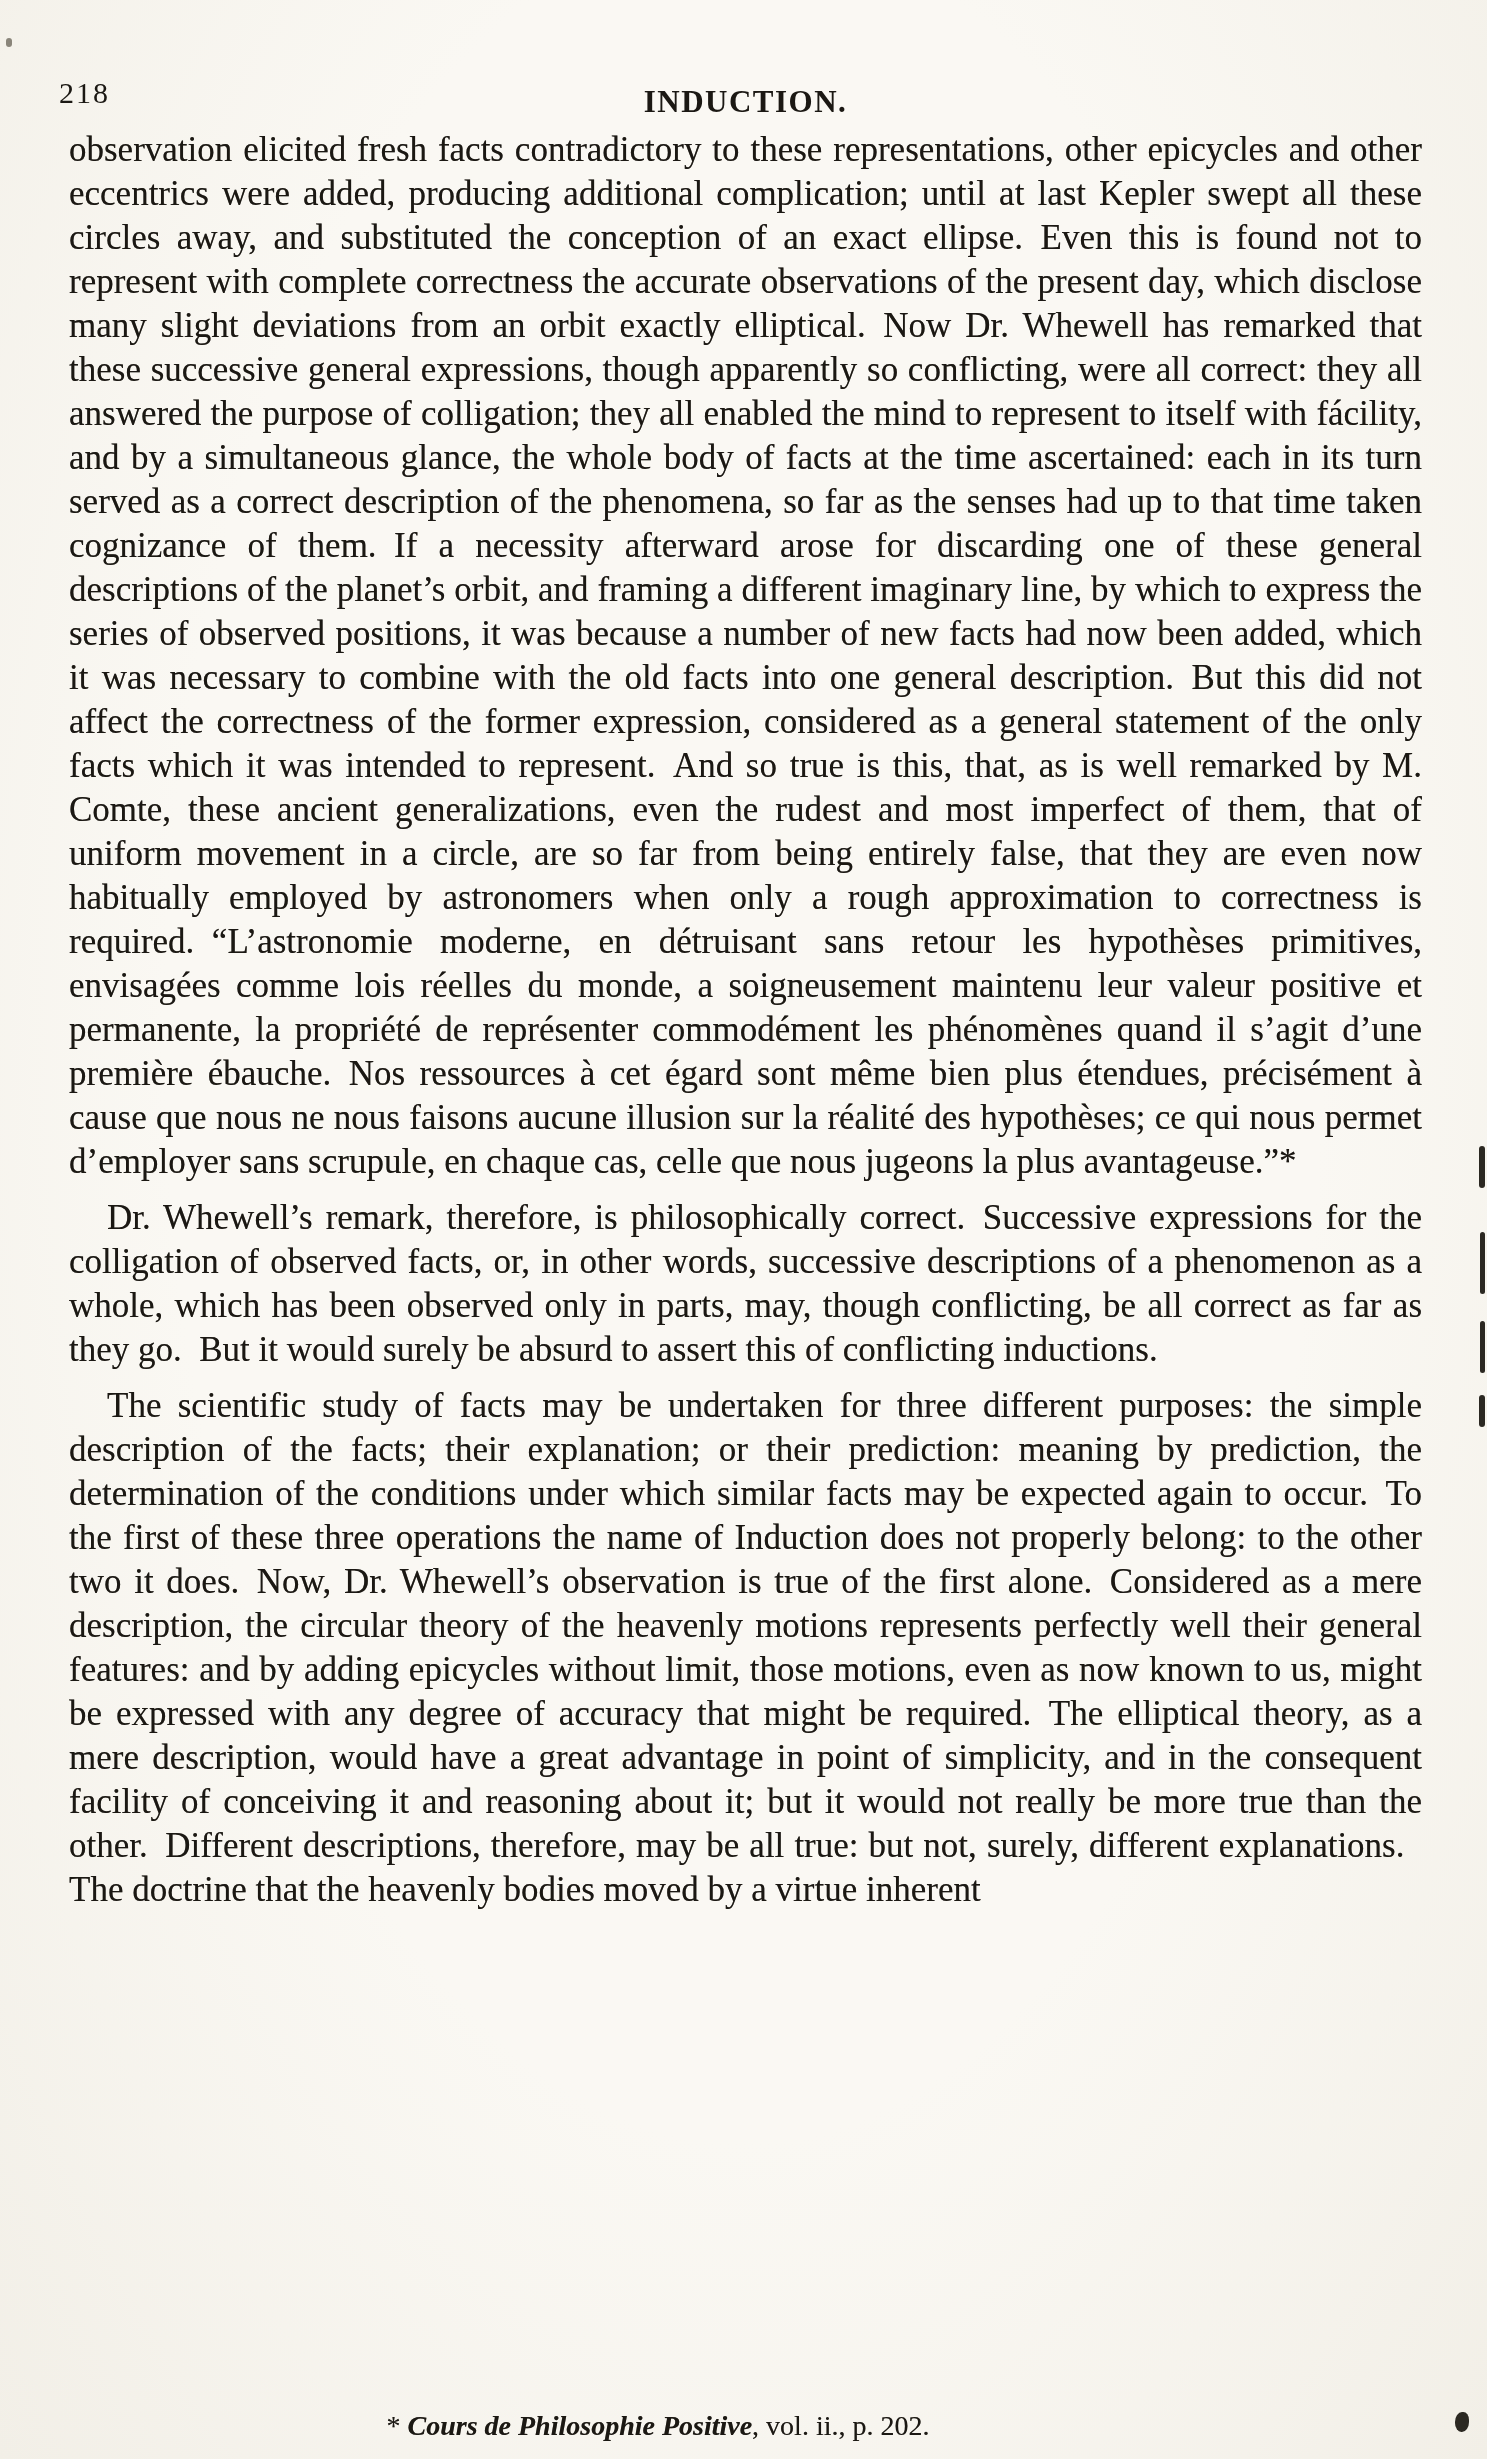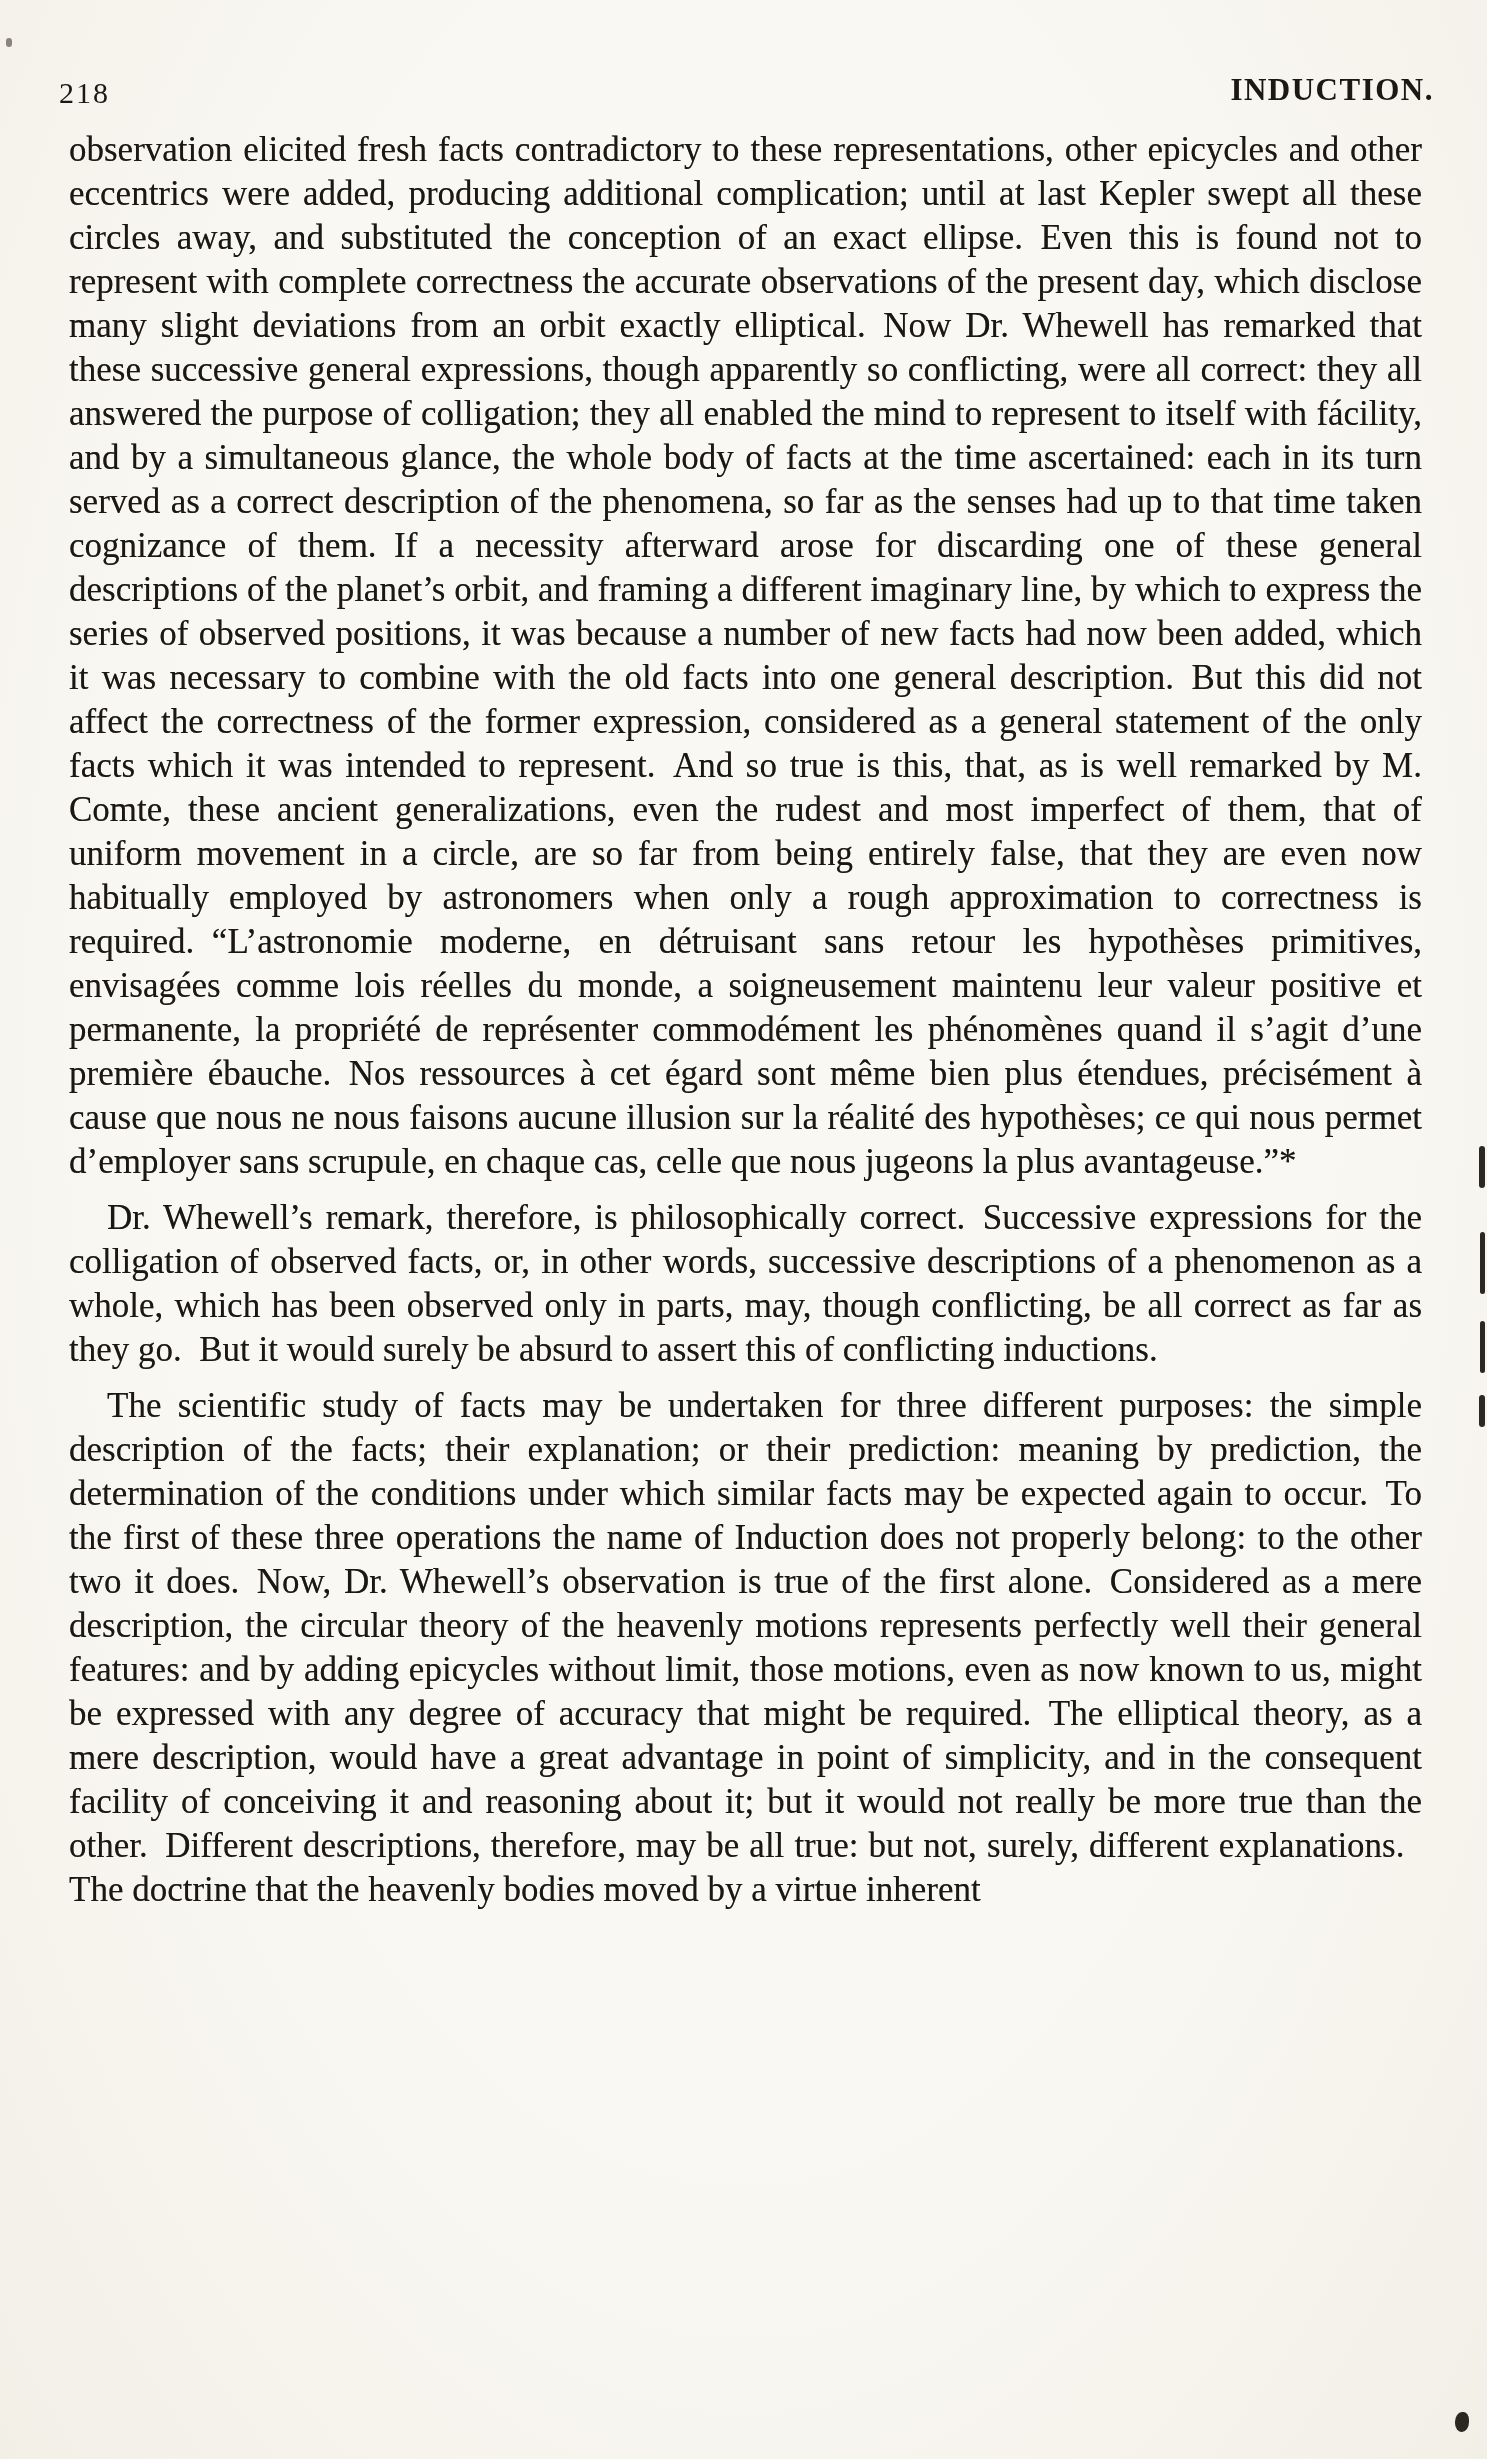--- a/index.html
+++ b/index.html
@@ -29,22 +29,22 @@
   .page-number {
     position: absolute;
     left: 2px;
     top: 6px;
     font-size: 30px;
     letter-spacing: 2px;
   }
   .running-head {
     position: absolute;
     left: 0; right: 0;
-    top: 2px;
-    text-align: right;
+    top: 14px;
+    text-align: center;
     font-size: 31px;
     font-weight: bold;
     letter-spacing: 1.5px;
   }
   .body-text {
     font-size: 35px;
     line-height: 44px;
     text-align: justify;
     hyphens: auto;
     -webkit-hyphens: auto;
@@ -86,20 +86,23 @@
     <span class="page-number">218</span>
     <span class="running-head">INDUCTION.</span>
   </div>
 
   <div class="body-text">
     <p class="no-indent">observation elicited fresh facts contradictory to these representations, other epicycles and other eccentrics were added, producing additional complication; until at last Kepler swept all these circles away, and substituted the conception of an exact ellipse. Even this is found not to represent with complete correctness the accurate observations of the present day, which disclose many slight deviations from an orbit exactly elliptical. Now Dr. Whewell has remarked that these successive general expressions, though apparently so conflicting, were all correct: they all answered the purpose of colligation; they all enabled the mind to represent to itself with fácility, and by a simultaneous glance, the whole body of facts at the time ascertained: each in its turn served as a correct description of the phenomena, so far as the senses had up to that time taken cognizance of them. If a necessity afterward arose for discarding one of these general descriptions of the planet’s orbit, and framing a different imaginary line, by which to express the series of observed positions, it was because a number of new facts had now been added, which it was necessary to combine with the old facts into one general description. But this did not affect the correctness of the former expression, considered as a general statement of the only facts which it was intended to represent. And so true is this, that, as is well remarked by M. Comte, these ancient generalizations, even the rudest and most imperfect of them, that of uniform movement in a circle, are so far from being entirely false, that they are even now habitually employed by astronomers when only a rough approximation to correctness is required. “L’astronomie moderne, en détruisant sans retour les hypothèses primitives, envisagées comme lois réelles du monde, a soigneusement maintenu leur valeur positive et permanente, la propriété de représenter commodément les phénomènes quand il s’agit d’une première ébauche. Nos ressources à cet égard sont même bien plus étendues, précisément à cause que nous ne nous faisons aucune illusion sur la réalité des hypothèses; ce qui nous permet d’employer sans scrupule, en chaque cas, celle que nous jugeons la plus avantageuse.”*</p>
     <p class="indent">Dr. Whewell’s remark, therefore, is philosophically correct. Successive expressions for the colligation of observed facts, or, in other words, successive descriptions of a phenomenon as a whole, which has been observed only in parts, may, though conflicting, be all correct as far as they go. But it would surely be absurd to assert this of conflicting inductions.</p>
     <p class="indent">The scientific study of facts may be undertaken for three different purposes: the simple description of the facts; their explanation; or their prediction: meaning by prediction, the determination of the conditions under which similar facts may be expected again to occur. To the first of these three operations the name of Induction does not properly belong: to the other two it does. Now, Dr. Whewell’s observation is true of the first alone. Considered as a mere description, the circular theory of the heavenly motions represents perfectly well their general features: and by adding epicycles without limit, those motions, even as now known to us, might be expressed with any degree of accuracy that might be required. The elliptical theory, as a mere description, would have a great advantage in point of simplicity, and in the consequent facility of conceiving it and reasoning about it; but it would not really be more true than the other. Different descriptions, therefore, may be all true: but not, surely, different explanations. The doctrine that the heavenly bodies moved by a virtue inherent</p>
   </div>
 
+  <div class="footnote">
+    <span>* </span><span class="fn-title">Cours de Philosophie Positive</span><span>, vol. ii., p. 202.</span>
+  </div>
 
   <div class="artifact light" style="left:6px; top:38px; width:6px; height:9px;"></div>
   <div class="artifact" style="left:1479px; top:1146px; width:6px; height:42px;"></div>
   <div class="artifact" style="left:1480px; top:1232px; width:5px; height:62px;"></div>
   <div class="artifact" style="left:1480px; top:1321px; width:5px; height:52px;"></div>
   <div class="artifact" style="left:1479px; top:1395px; width:6px; height:32px;"></div>
   <div class="artifact" style="left:1455px; top:2412px; width:14px; height:20px; border-radius:50% 40% 50% 45%;"></div>
 
 </div>
 

